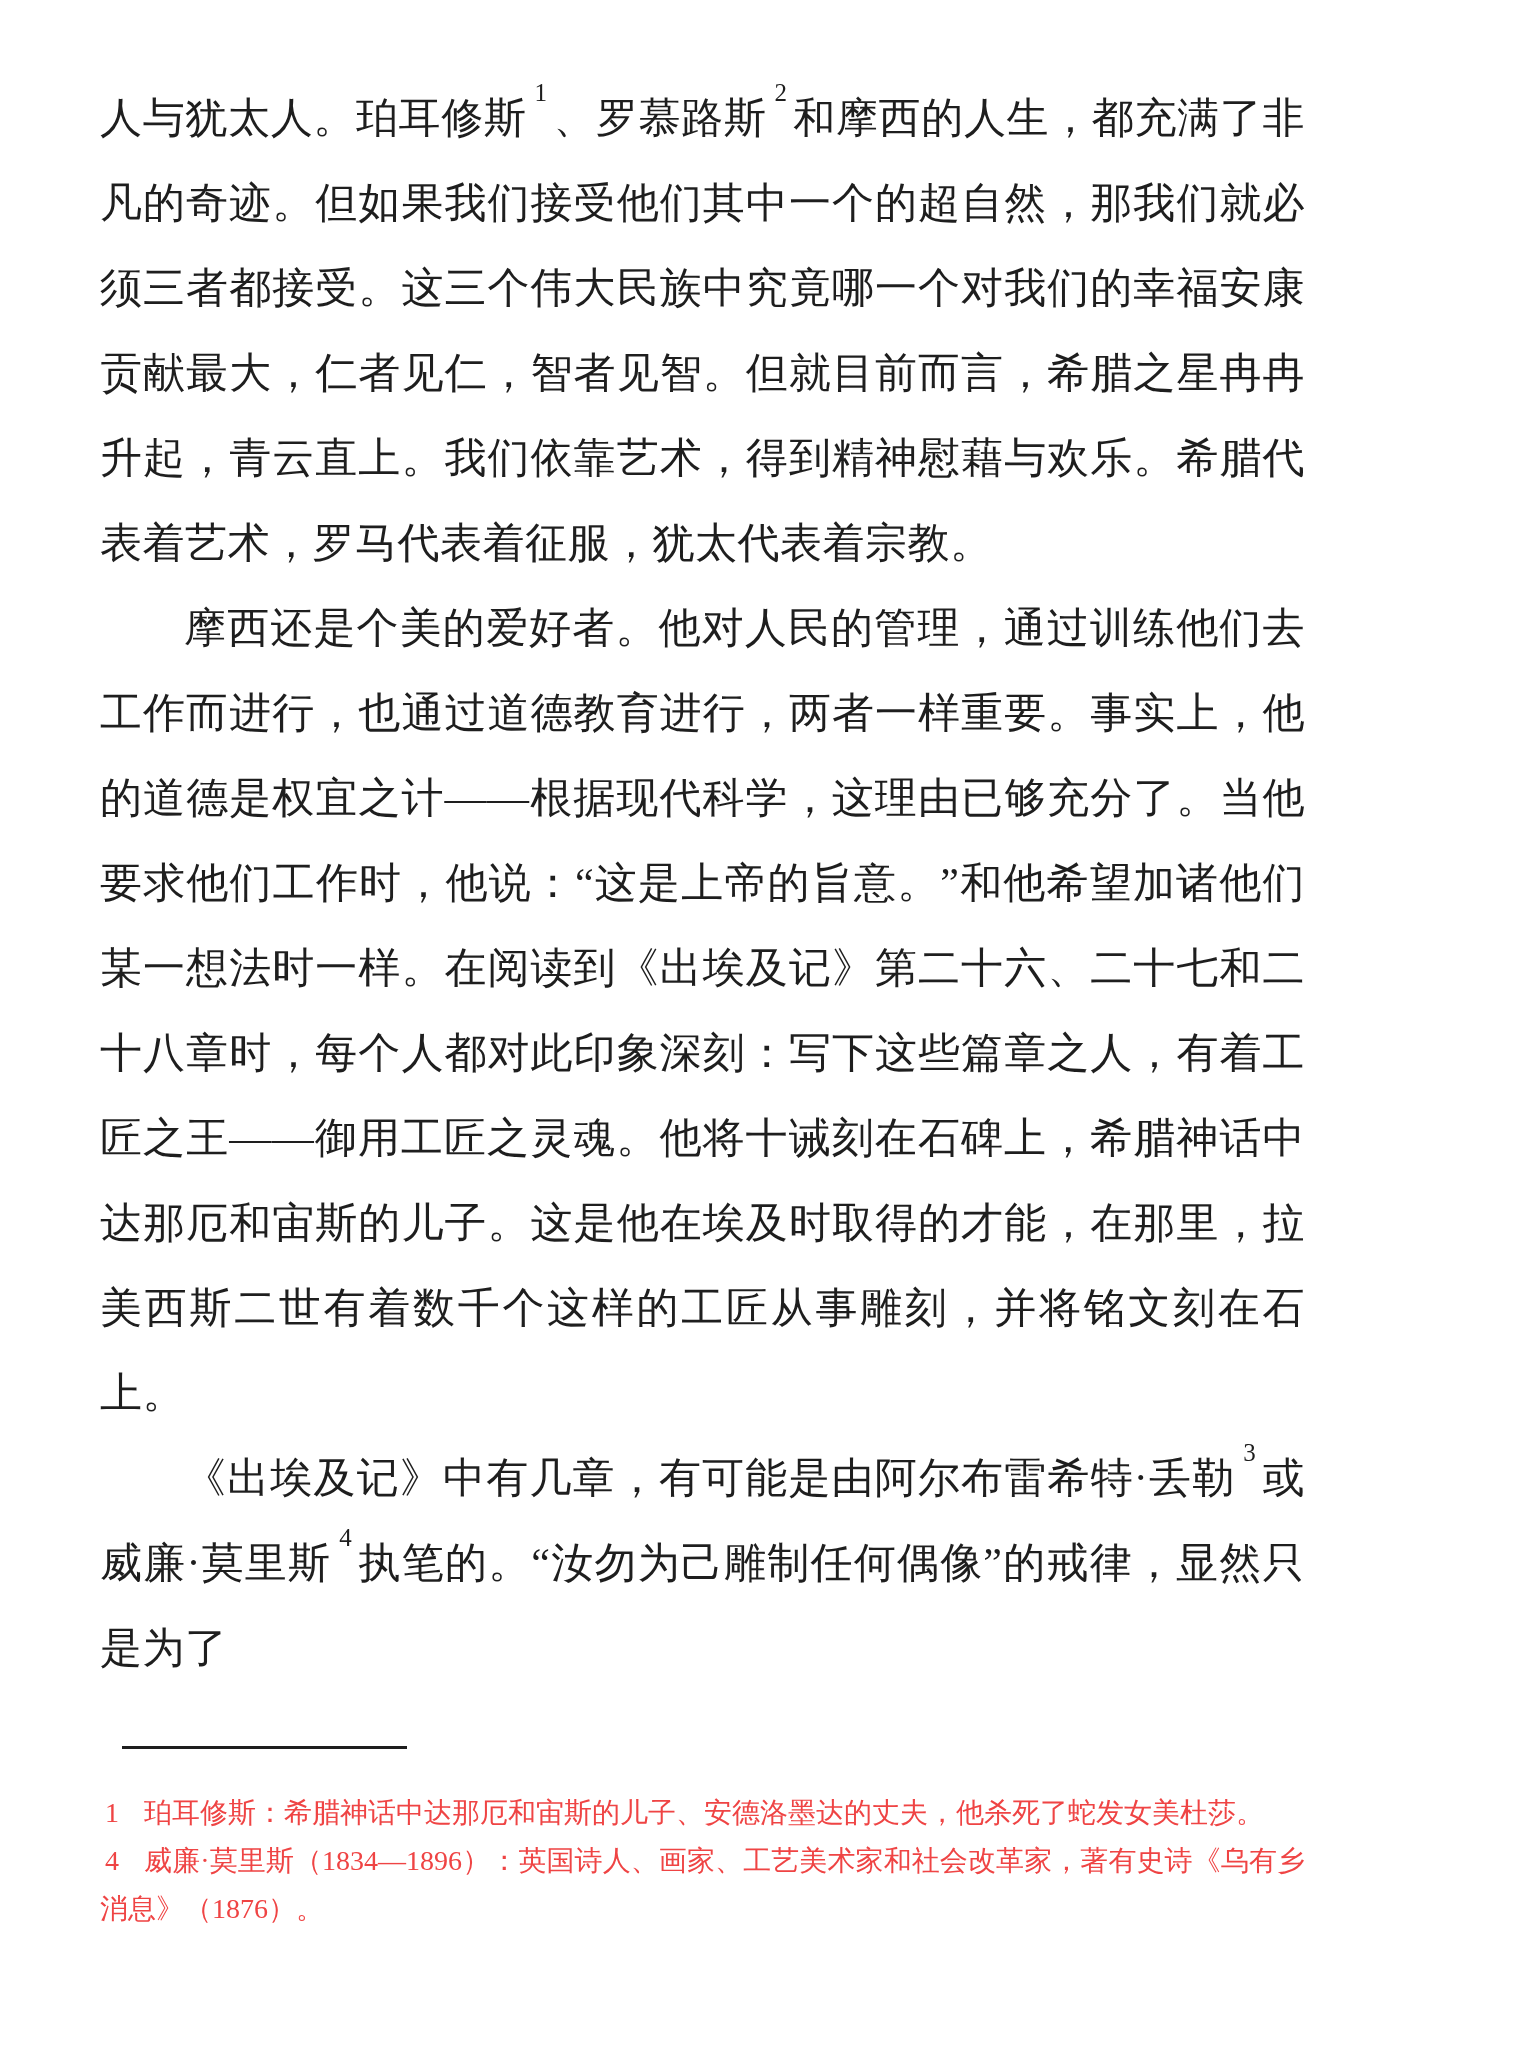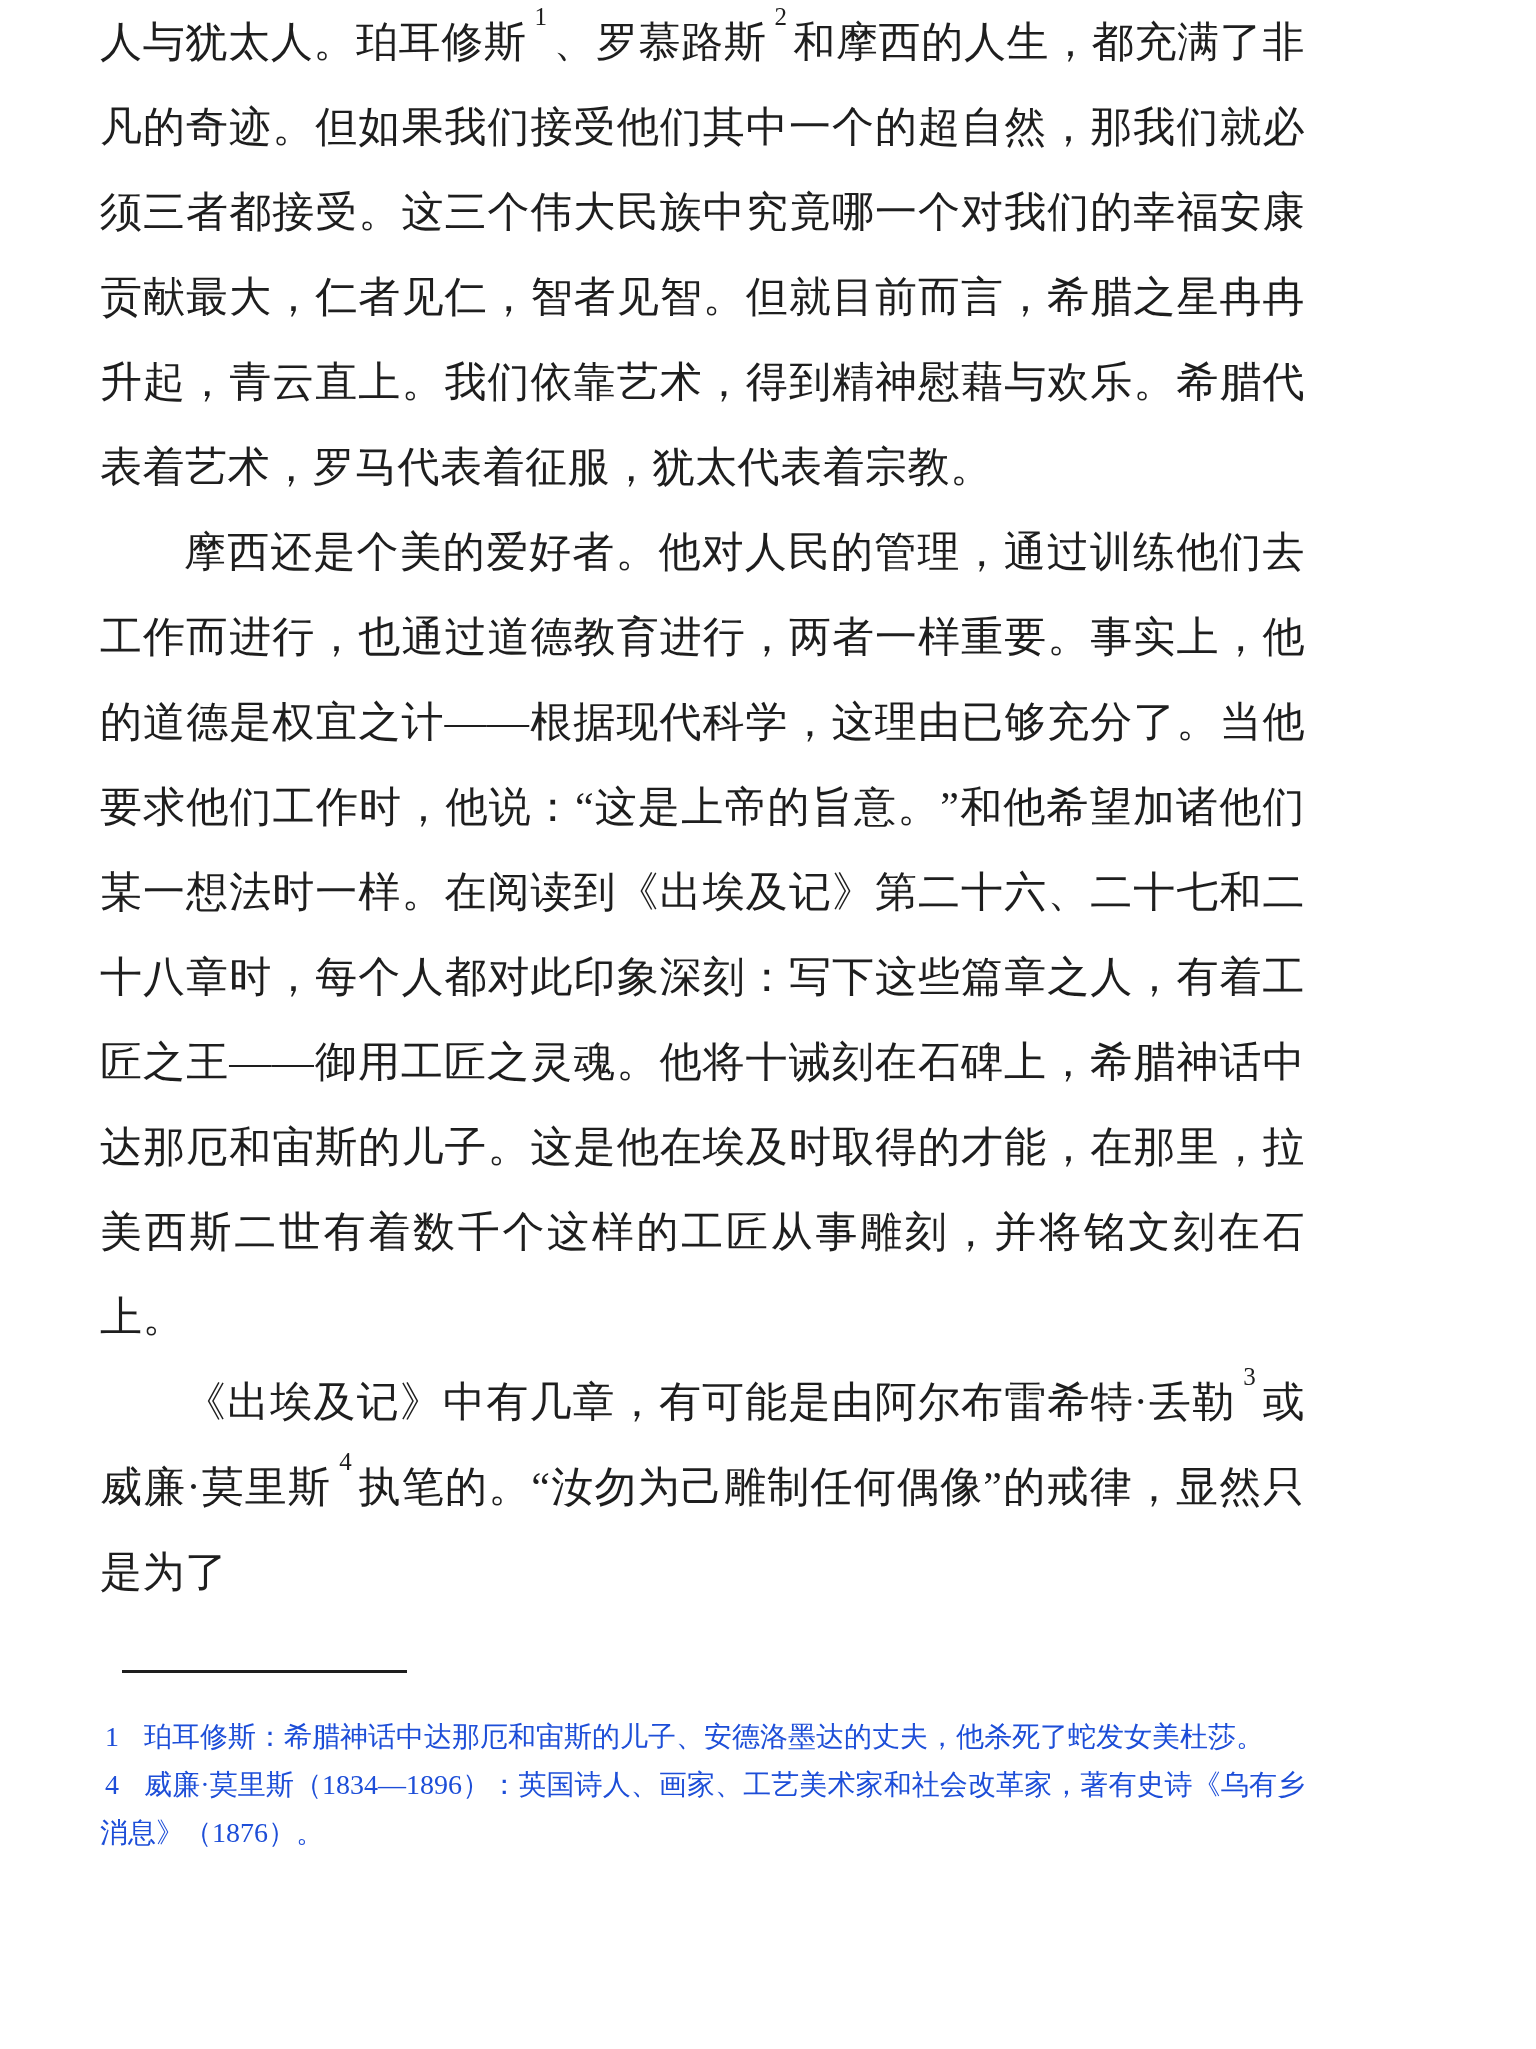--- a/index.html
+++ b/index.html
@@ -16,20 +16,21 @@
     font-family: "Liberation Serif", "DejaVu Serif", serif;
     color: #1e1e1e;
   }
   .content {
     position: absolute;
     left: 100px;
     top: 0;
     width: 1205px;
   }
   .main {
+    padding-top: 76px;
   }
   .para {
     margin: 0;
     font-size: 42px;
     line-height: 85px;
     text-align: justify;
     letter-spacing: 0.5px;
   }
   .para.indent {
     text-indent: 84px;
@@ -50,21 +51,21 @@
     border-top: 3px solid #1e1e1e;
   }
   .footnotes {
     margin-top: 40px;
   }
   .fn {
     margin: 0;
     font-size: 28px;
     line-height: 48px;
     text-align: justify;
-    color: #1d4ed8;
+    color: #ef4444;
   }
   .fn .fn-num {
     display: inline-block;
     width: 44px;
     padding-left: 5px;
     box-sizing: border-box;
   }
 </style>
 </head>
 <body>

